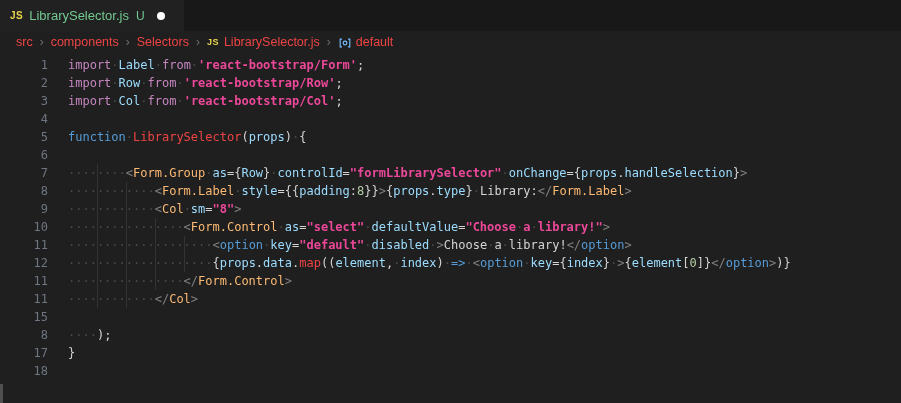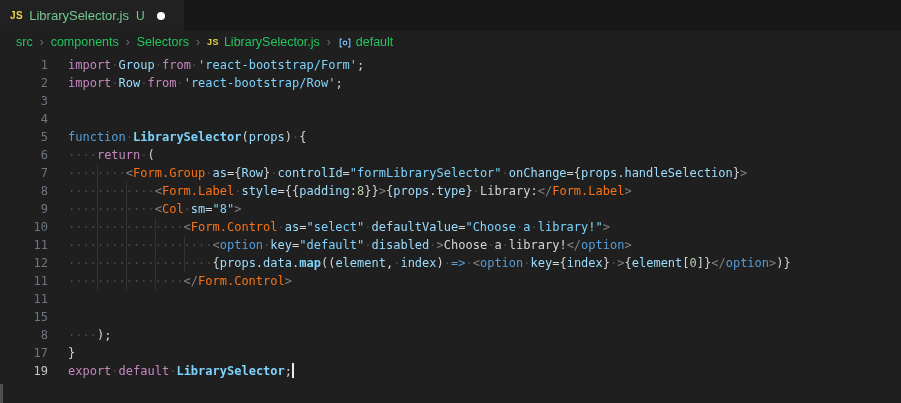--- a/index.html
+++ b/index.html
@@ -42,21 +42,21 @@
   
   .breadcrumb{
     display:flex;align-items:center;
     height:21px;
     padding-left:16px;
     background:#1f1f1f;
     font-size:12.5px;
     color:#9d9d9d;
     white-space:nowrap;
   }
-  .bc-item{color:#22c55e;cursor:pointer;}
+  .bc-item{color:#ef4444;cursor:pointer;}
   .bc-sep{color:#6e6e6e;margin:0 7px;font-size:12px;}
   .bc-js{color:#e8d44d;font-weight:bold;font-size:9px;margin-right:5px;letter-spacing:0.5px;}
   .bc-sym{display:inline-flex;align-items:center;margin-right:4px;position:relative;top:1px;}
   
   .editor{
     padding-top:4px;
     position:relative;
   }
   .line{
     display:flex;
@@ -77,25 +77,25 @@
     margin-left:20px;
     position:relative;
   }
   .guide{
     position:absolute;top:0;bottom:0;width:1px;
     background:#333333;
   }
   .ws{color:#4b4b4b;}
   .tk-k{color:#C586C0;}  
   .tk-b{color:#569CD6;}  
-  .tk-f{color:#7dd3fc;font-weight:bold;}  
+  .tk-f{color:#ef4444;}  
   .tk-v{color:#9CDCFE;}  
-  .tk-s{color:#7dd3fc;}  
+  .tk-s{color:#ec4899;font-weight:bold;}  
   .tk-n{color:#B5CEA8;}  
-  .tk-t{color:#f97316;}  
+  .tk-t{color:#fdba74;}  
   .tk-p{color:#808080;}  
   .tk-w{color:#D4D4D4;}  
   .cursor{
     display:inline-block;
     width:2px;height:15px;
     background:#eaeaea;
     vertical-align:middle;
     margin-top:-3px;
   }
   .left-decoration{
@@ -133,34 +133,34 @@
         <svg width="14" height="14" viewBox="0 0 16 16" fill="none" stroke="#75BEFF" stroke-width="1.3">
           <path d="M4.5 3.5 H2.5 V12.5 H4.5"></path>
           <path d="M11.5 3.5 H13.5 V12.5 H11.5"></path>
           <circle cx="8" cy="8" r="2.1"></circle>
         </svg>
       </span>
       <span class="bc-item">default</span>
     </div>
 
   <div class="editor">
-      <div class="line"><span class="gutter">1</span><span class="content"><span class="tk-k">import</span><span class="ws">·</span><span class="tk-v">Group</span><span class="ws">·</span><span class="tk-k">from</span><span class="ws">·</span><span class="tk-s">'react-bootstrap/Form'</span><span class="tk-w">;</span></span></div>
+      <div class="line"><span class="gutter">1</span><span class="content"><span class="tk-k">import</span><span class="ws">·</span><span class="tk-v">Label</span><span class="ws">·</span><span class="tk-k">from</span><span class="ws">·</span><span class="tk-s">'react-bootstrap/Form'</span><span class="tk-w">;</span></span></div>
       <div class="line"><span class="gutter">2</span><span class="content"><span class="tk-k">import</span><span class="ws">·</span><span class="tk-v">Row</span><span class="ws">·</span><span class="tk-k">from</span><span class="ws">·</span><span class="tk-s">'react-bootstrap/Row'</span><span class="tk-w">;</span></span></div>
-      <div class="line"><span class="gutter">3</span></div>
+      <div class="line"><span class="gutter">3</span><span class="content"><span class="tk-k">import</span><span class="ws">·</span><span class="tk-v">Col</span><span class="ws">·</span><span class="tk-k">from</span><span class="ws">·</span><span class="tk-s">'react-bootstrap/Col'</span><span class="tk-w">;</span></span></div>
       <div class="line"><span class="gutter">4</span><span class="content"></span></div>
       <div class="line"><span class="gutter">5</span><span class="content"><span class="tk-b">function</span><span class="ws">·</span><span class="tk-f">LibrarySelector</span><span class="tk-w">(</span><span class="tk-v">props</span><span class="tk-w">)</span><span class="ws">·</span><span class="tk-w">{</span></span></div>
-      <div class="line"><span class="gutter">6</span><span class="content"><span class="ws">····</span><span class="tk-k">return</span><span class="ws">·</span><span class="tk-w">(</span></span></div>
+      <div class="line"><span class="gutter">6</span></div>
       <div class="line"><span class="gutter">7</span><span class="content"><span class="guide" style="left: 4ch;"></span><span class="ws">········</span><span class="tk-p">&lt;</span><span class="tk-t">Form.Group</span><span class="ws">·</span><span class="tk-v">as</span><span class="tk-w">={</span><span class="tk-v">Row</span><span class="tk-w">}</span><span class="ws">·</span><span class="tk-v">controlId</span><span class="tk-w">=</span><span class="tk-s">"formLibrarySelector"</span><span class="ws">·</span><span class="tk-v">onChange</span><span class="tk-w">={</span><span class="tk-v">props</span><span class="tk-w">.</span><span class="tk-v">handleSelection</span><span class="tk-w">}</span><span class="tk-p">&gt;</span></span></div>
       <div class="line"><span class="gutter">8</span><span class="content"><span class="guide" style="left: 4ch;"></span><span class="guide" style="left: 8ch;"></span><span class="ws">············</span><span class="tk-p">&lt;</span><span class="tk-t">Form.Label</span><span class="ws">·</span><span class="tk-v">style</span><span class="tk-w">={{</span><span class="tk-v">padding</span><span class="tk-w">:</span><span class="tk-n">8</span><span class="tk-w">}}</span><span class="tk-p">&gt;</span><span class="tk-w">{</span><span class="tk-v">props</span><span class="tk-w">.</span><span class="tk-v">type</span><span class="tk-w">}</span><span class="ws">·</span><span class="tk-w">Library:</span><span class="tk-p">&lt;/</span><span class="tk-t">Form.Label</span><span class="tk-p">&gt;</span></span></div>
       <div class="line"><span class="gutter">9</span><span class="content"><span class="guide" style="left: 4ch;"></span><span class="guide" style="left: 8ch;"></span><span class="ws">············</span><span class="tk-p">&lt;</span><span class="tk-t">Col</span><span class="ws">·</span><span class="tk-v">sm</span><span class="tk-w">=</span><span class="tk-s">"8"</span><span class="tk-p">&gt;</span></span></div>
       <div class="line"><span class="gutter">10</span><span class="content"><span class="guide" style="left: 4ch;"></span><span class="guide" style="left: 8ch;"></span><span class="guide" style="left: 12ch;"></span><span class="ws">················</span><span class="tk-p">&lt;</span><span class="tk-t">Form.Control</span><span class="ws">·</span><span class="tk-v">as</span><span class="tk-w">=</span><span class="tk-s">"select"</span><span class="ws">·</span><span class="tk-v">defaultValue</span><span class="tk-w">=</span><span class="tk-s">"Choose</span><span class="ws">·</span><span class="tk-s">a</span><span class="ws">·</span><span class="tk-s">library!"</span><span class="tk-p">&gt;</span></span></div>
       <div class="line"><span class="gutter">11</span><span class="content"><span class="guide" style="left: 4ch;"></span><span class="guide" style="left: 8ch;"></span><span class="guide" style="left: 12ch;"></span><span class="guide" style="left: 16ch;"></span><span class="ws">····················</span><span class="tk-p">&lt;</span><span class="tk-b">option</span><span class="ws">·</span><span class="tk-v">key</span><span class="tk-w">=</span><span class="tk-s">"default"</span><span class="ws">·</span><span class="tk-v">disabled</span><span class="ws">·</span><span class="tk-p">&gt;</span><span class="tk-w">Choose</span><span class="ws">·</span><span class="tk-w">a</span><span class="ws">·</span><span class="tk-w">library!</span><span class="tk-p">&lt;/</span><span class="tk-b">option</span><span class="tk-p">&gt;</span></span></div>
       <div class="line"><span class="gutter">12</span><span class="content"><span class="guide" style="left: 4ch;"></span><span class="guide" style="left: 8ch;"></span><span class="guide" style="left: 12ch;"></span><span class="guide" style="left: 16ch;"></span><span class="ws">····················</span><span class="tk-w">{</span><span class="tk-v">props</span><span class="tk-w">.</span><span class="tk-v">data</span><span class="tk-w">.</span><span class="tk-f">map</span><span class="tk-w">((</span><span class="tk-v">element</span><span class="tk-w">,</span><span class="ws">·</span><span class="tk-v">index</span><span class="tk-w">)</span><span class="ws">·</span><span class="tk-b">=&gt;</span><span class="ws">·</span><span class="tk-p">&lt;</span><span class="tk-b">option</span><span class="ws">·</span><span class="tk-v">key</span><span class="tk-w">={</span><span class="tk-v">index</span><span class="tk-w">}</span><span class="ws">·</span><span class="tk-p">&gt;</span><span class="tk-w">{</span><span class="tk-v">element</span><span class="tk-w">[</span><span class="tk-n">0</span><span class="tk-w">]}</span><span class="tk-p">&lt;/</span><span class="tk-b">option</span><span class="tk-p">&gt;</span><span class="tk-w">)}</span></span></div>
       <div class="line"><span class="gutter">11</span><span class="content"><span class="guide" style="left: 4ch;"></span><span class="guide" style="left: 8ch;"></span><span class="guide" style="left: 12ch;"></span><span class="ws">················</span><span class="tk-p">&lt;/</span><span class="tk-t">Form.Control</span><span class="tk-p">&gt;</span></span></div>
-      <div class="line"><span class="gutter">11</span></div>
+      <div class="line"><span class="gutter">11</span><span class="content"><span class="guide" style="left: 4ch;"></span><span class="guide" style="left: 8ch;"></span><span class="ws">············</span><span class="tk-p">&lt;/</span><span class="tk-t">Col</span><span class="tk-p">&gt;</span></span></div>
       <div class="line"><span class="gutter">15</span></div>
       <div class="line"><span class="gutter">8</span><span class="content"><span class="ws">····</span><span class="tk-w">);</span></span></div>
       <div class="line"><span class="gutter">17</span><span class="content"><span class="tk-w">}</span></span></div>
-      <div class="line"><span class="gutter active">19</span><span class="content"><span class="tk-k">export</span><span class="ws">·</span><span class="tk-k">default</span><span class="ws">·</span><span class="tk-f">LibrarySelector</span><span class="tk-w">;</span><span class="cursor"></span></span></div>
+      <div class="line"><span class="gutter">18</span><span class="content"></span></div>
     </div>
 
   <div class="left-decoration"></div>
 </div>
 
 </body></html>

